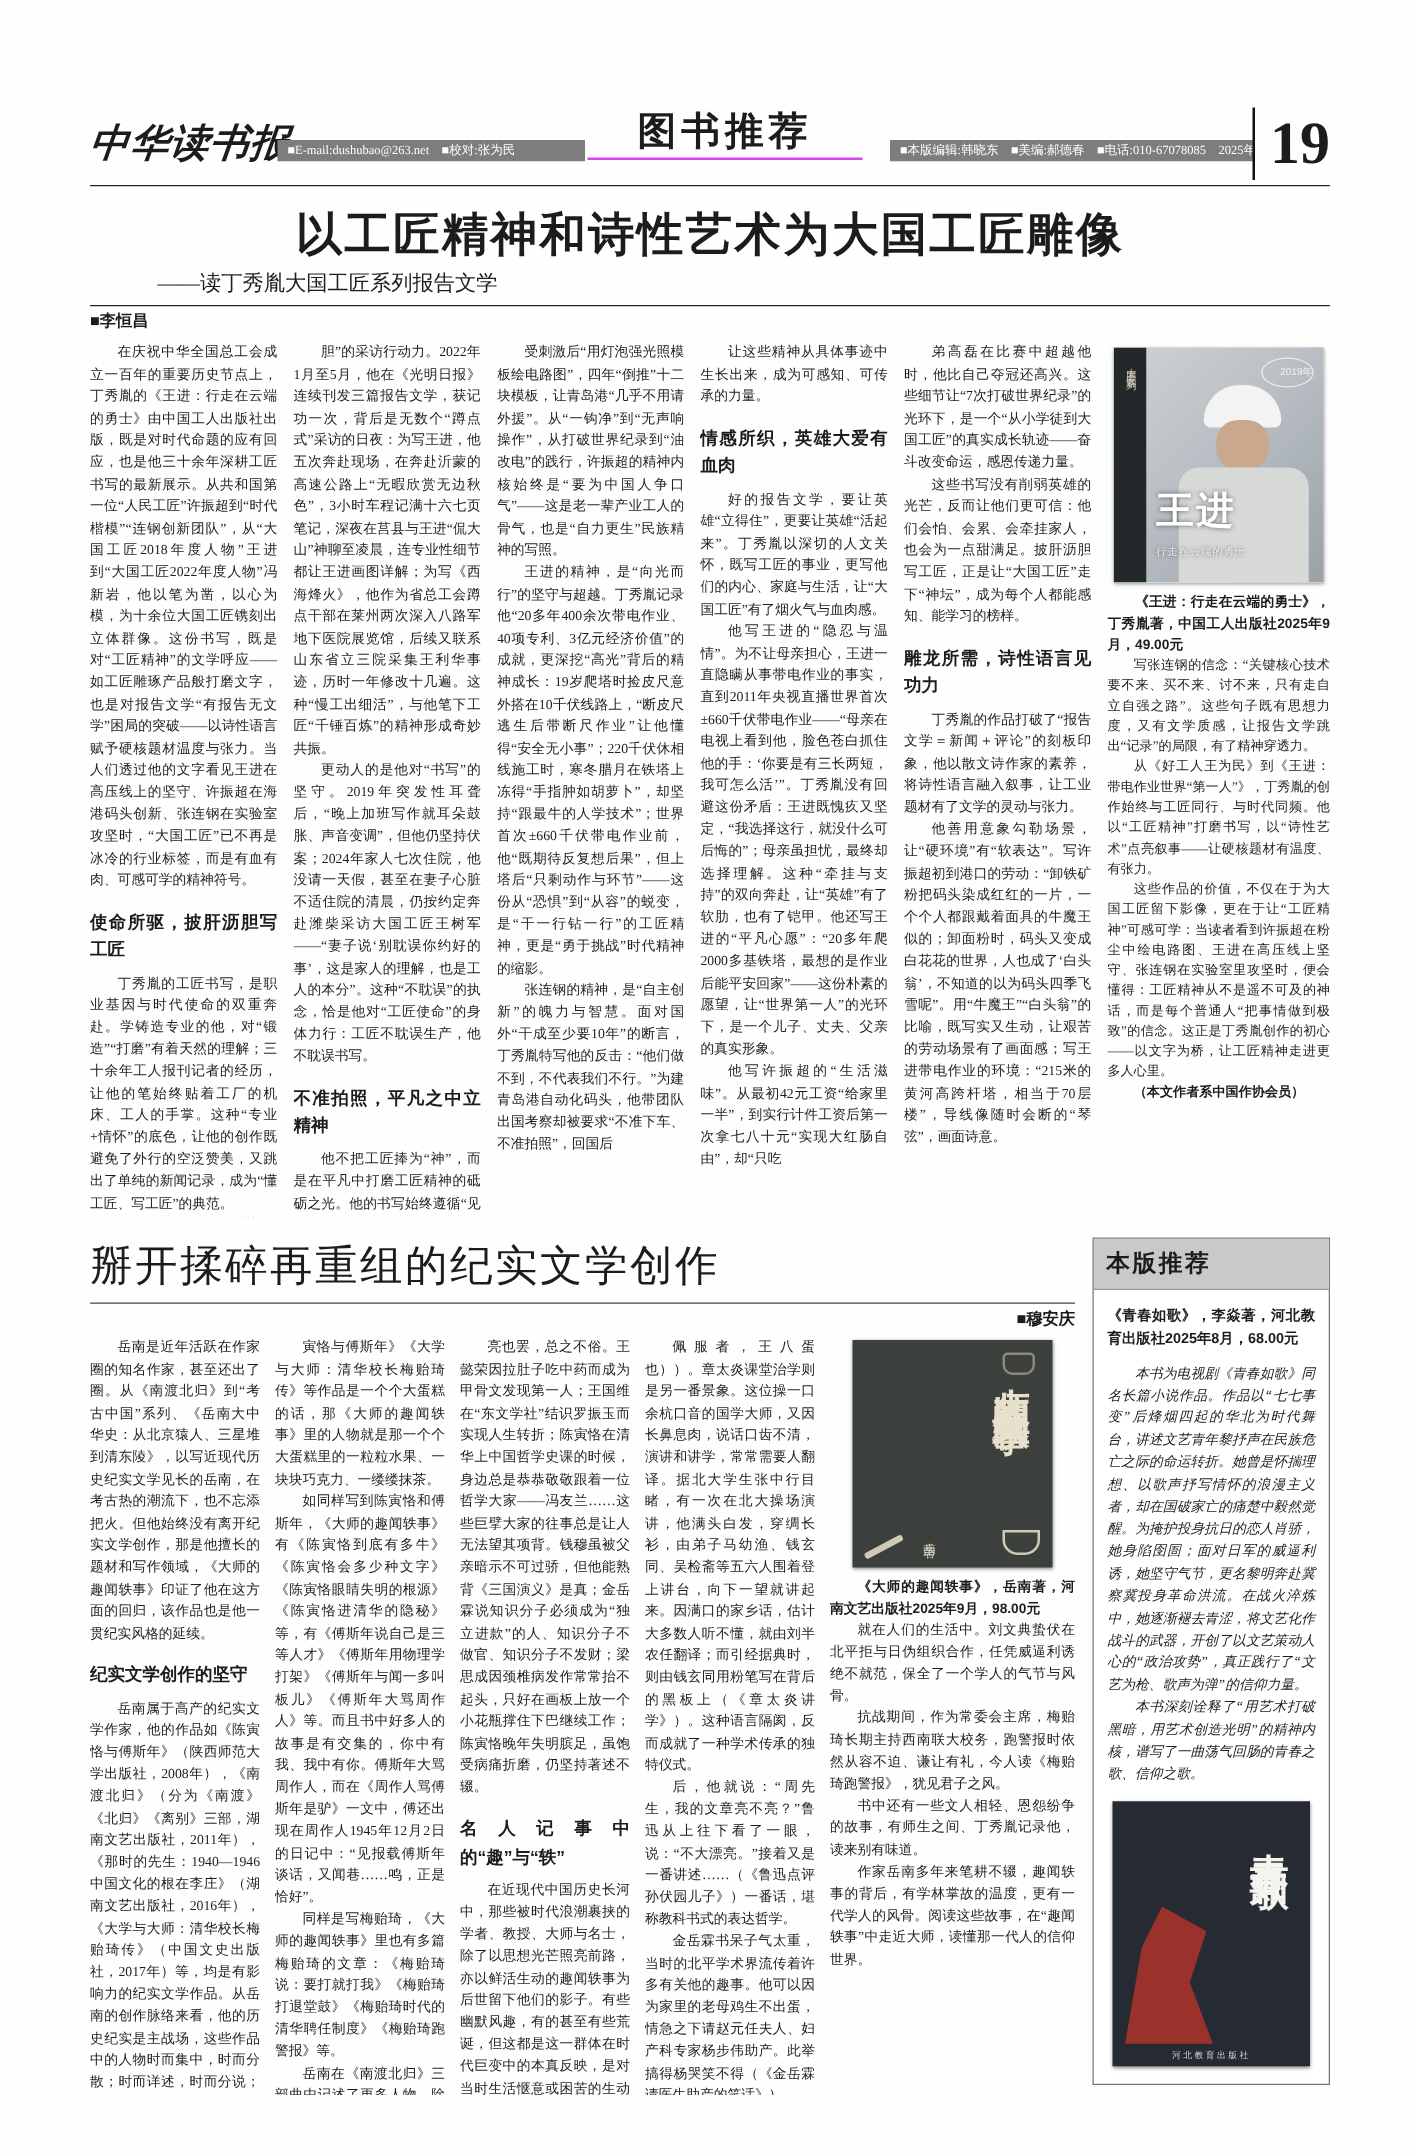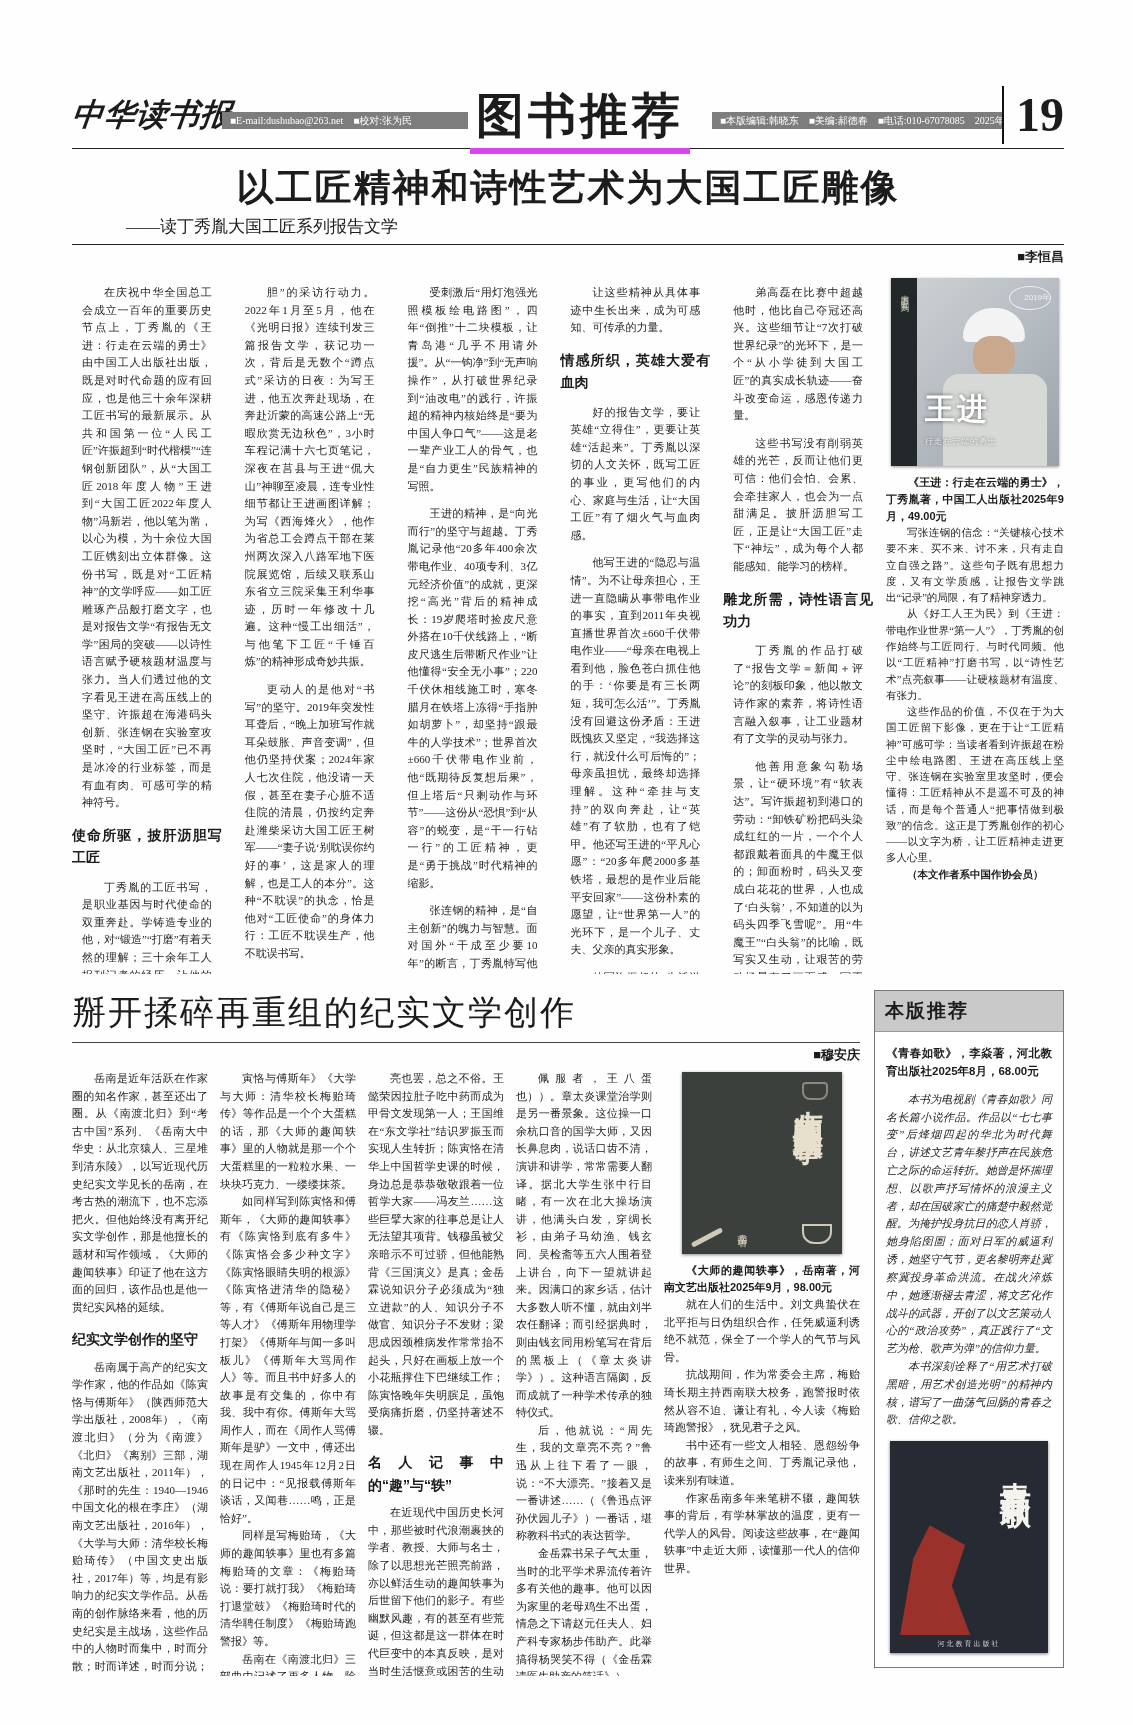--- a/index.html
+++ b/index.html
@@ -18,37 +18,37 @@
   }
   .mh-bar{
     position:absolute;top:24px;height:17px;background:#7d7d7d;color:#fff;
     font-family:Liberation Serif, serif;font-size:10px;
     line-height:17px;padding:0 8px;white-space:nowrap;
   }
   .mh-bar.left{left:150px;width:230px;}
   .mh-bar.right{left:640px;width:275px;}
   .section-title{
     position:absolute;left:398px;top:-4px;width:220px;text-align:center;
-    font-size:48px;font-weight:bold;letter-spacing:4px;
-    border-bottom:6px solid #d946ef;
+    font-size:31px;font-weight:bold;letter-spacing:4px;
+    border-bottom:2px solid #d946ef;
   }
   .pagenum{
     position:absolute;right:0;top:-2px;font-size:48px;font-weight:bold;
     border-left:2px solid #111;padding-left:12px;line-height:58px;
   }
 
   
   .art1-head{margin-top:14px;}
   .art1-headline{font-size:37px;font-weight:bold;text-align:center;letter-spacing:2px;margin:0 0 2px 0;}
   .art1-subtitle{font-size:17px;margin:2px 0 6px 54px;}
-  .byline-row{border-top:1px solid #222;text-align:right;padding-top:3px;
+  .byline-row{border-top:1px solid #222;text-align:left;padding-top:3px;
     font-family:"Liberation Sans","DejaVu Sans",sans-serif;font-size:13px;font-weight:bold;}
   .art1-body{display:flex;gap:13px;height:700px;overflow:hidden;margin-top:8px;}
   .col{flex:1;overflow:hidden;font-size:11px;line-height:1.6;text-align:justify;}
-  .col p{margin:10px;text-indent:2em;}
+  .col p{margin:0;text-indent:2em;}
   .subhead{font-family:"Liberation Sans","DejaVu Sans",sans-serif;font-size:14px;
     font-weight:bold;margin:12px 0 8px 0;text-indent:0;}
   .credit{font-weight:bold;}
   .panel{width:178px;flex:none;overflow:hidden;font-size:10.5px;line-height:1.55;text-align:justify;}
   .panel p{margin:0;text-indent:2em;}
 
   
   .cover1{position:relative;width:168px;height:188px;margin:4px auto 8px auto;
     background:linear-gradient(135deg,#cfd3d6 0%,#b9bfc4 45%,#9aa2a8 100%);
     box-shadow:0 1px 3px rgba(0,0,0,.4);overflow:hidden;}

